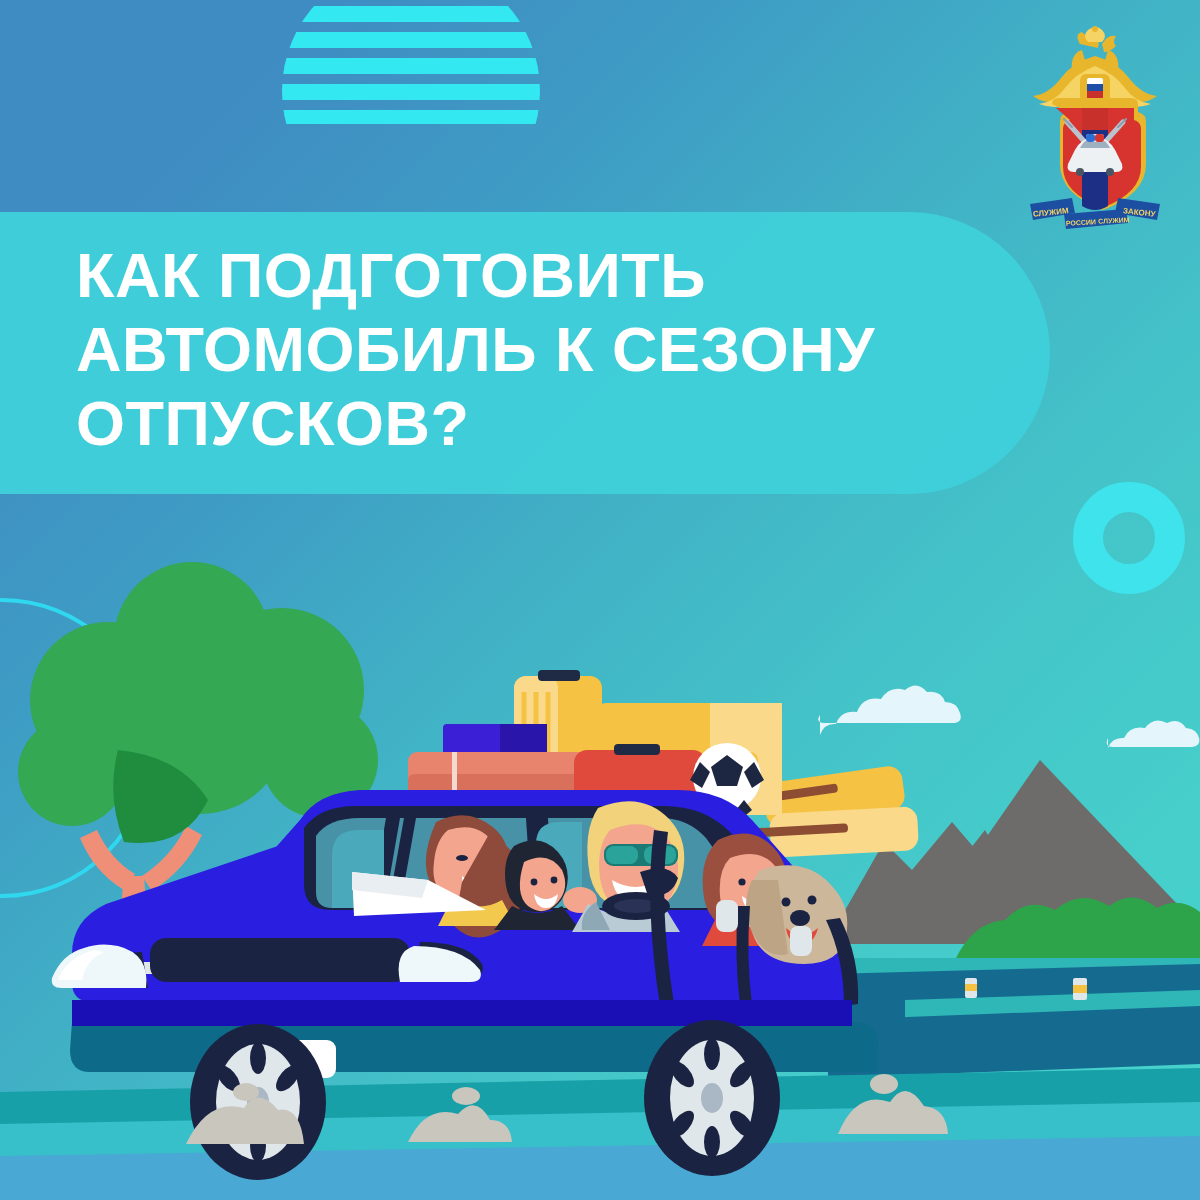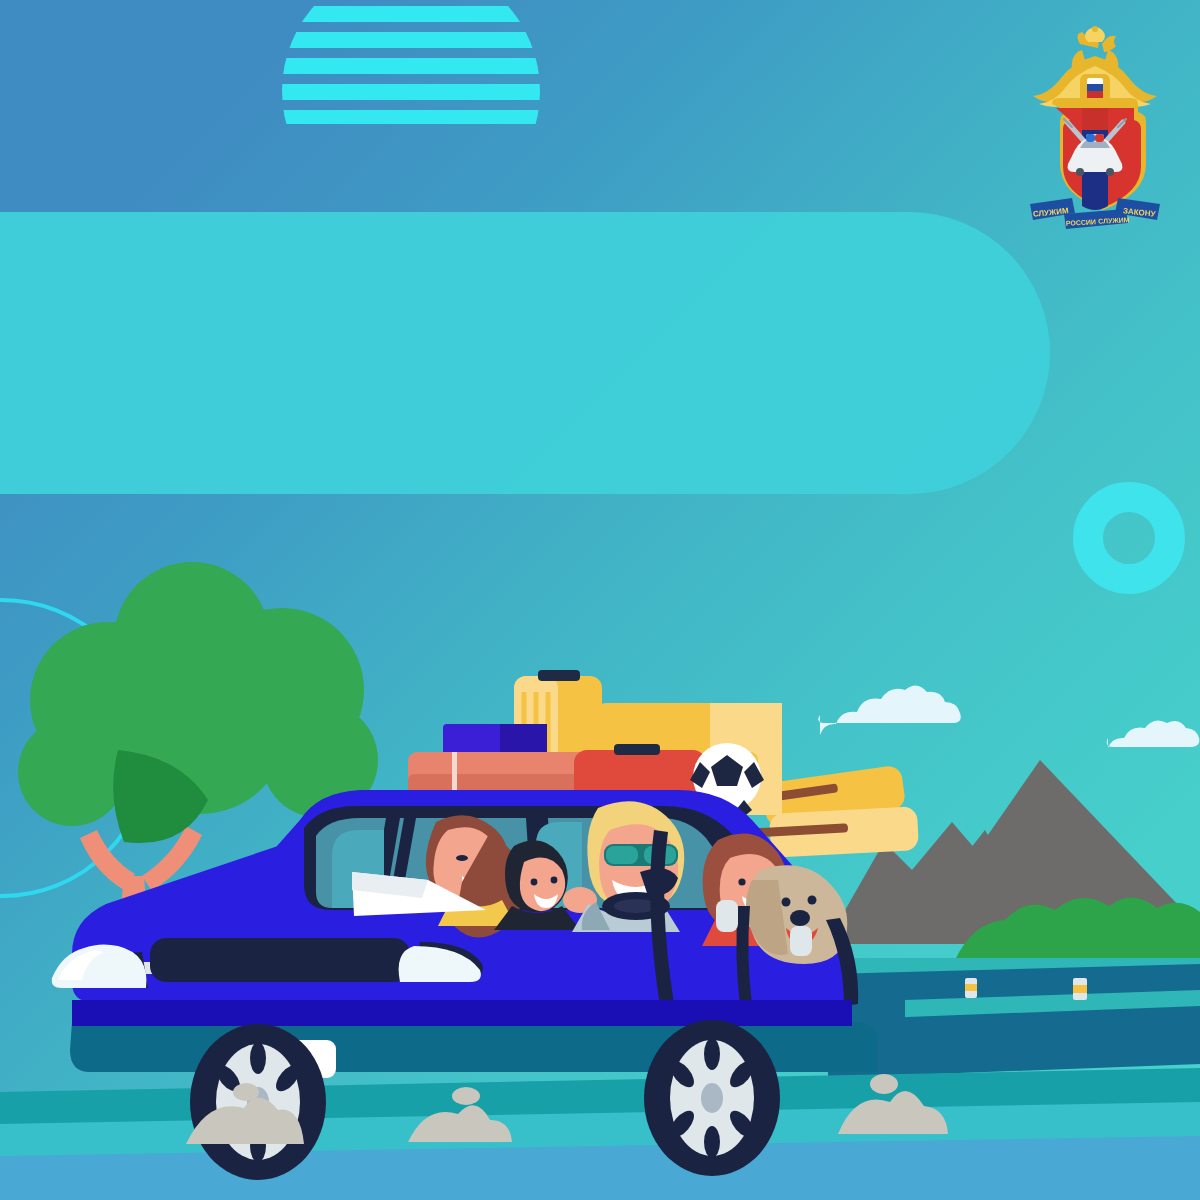--- a/index.html
+++ b/index.html
@@ -314,20 +314,23 @@
       <ellipse cx="246" cy="1092" rx="13" ry="9"></ellipse>
       <ellipse cx="466" cy="1096" rx="14" ry="9"></ellipse>
       <ellipse cx="884" cy="1084" rx="14" ry="10"></ellipse>
     </g>
 
   </svg>
 
   <div class="donut"></div>
 
   <div class="title-panel"></div>
+  <div class="title-text">КАК ПОДГОТОВИТЬ
+АВТОМОБИЛЬ К СЕЗОНУ
+ОТПУСКОВ?</div>
 
   <svg class="emblem" viewBox="0 0 150 205">
 
     <g>
       <path d="M75 30 q-22 6-34 22 q-12 16-28 18 q14 10 30 4 q14-6 32-10 Z" fill="#e8b62c"></path>
       <path d="M75 30 q22 6 34 22 q12 16 28 18 q-14 10-30 4 q-14-6-32-10 Z" fill="#e8b62c"></path>
       <path d="M75 40 q-20 8-30 22 q-10 14-26 16 q16 6 30 0 q12-6 26-10 Z" fill="#f5d463"></path>
       <path d="M75 40 q20 8 30 22 q10 14 26 16 q-16 6-30 0 q-12-6-26-10 Z" fill="#f5d463"></path>
 
       <path d="M60 18 q-6-10 2-12 q4 6 8 0 q4 8 10 2 l-2 14 Z" fill="#e8b62c"></path>

